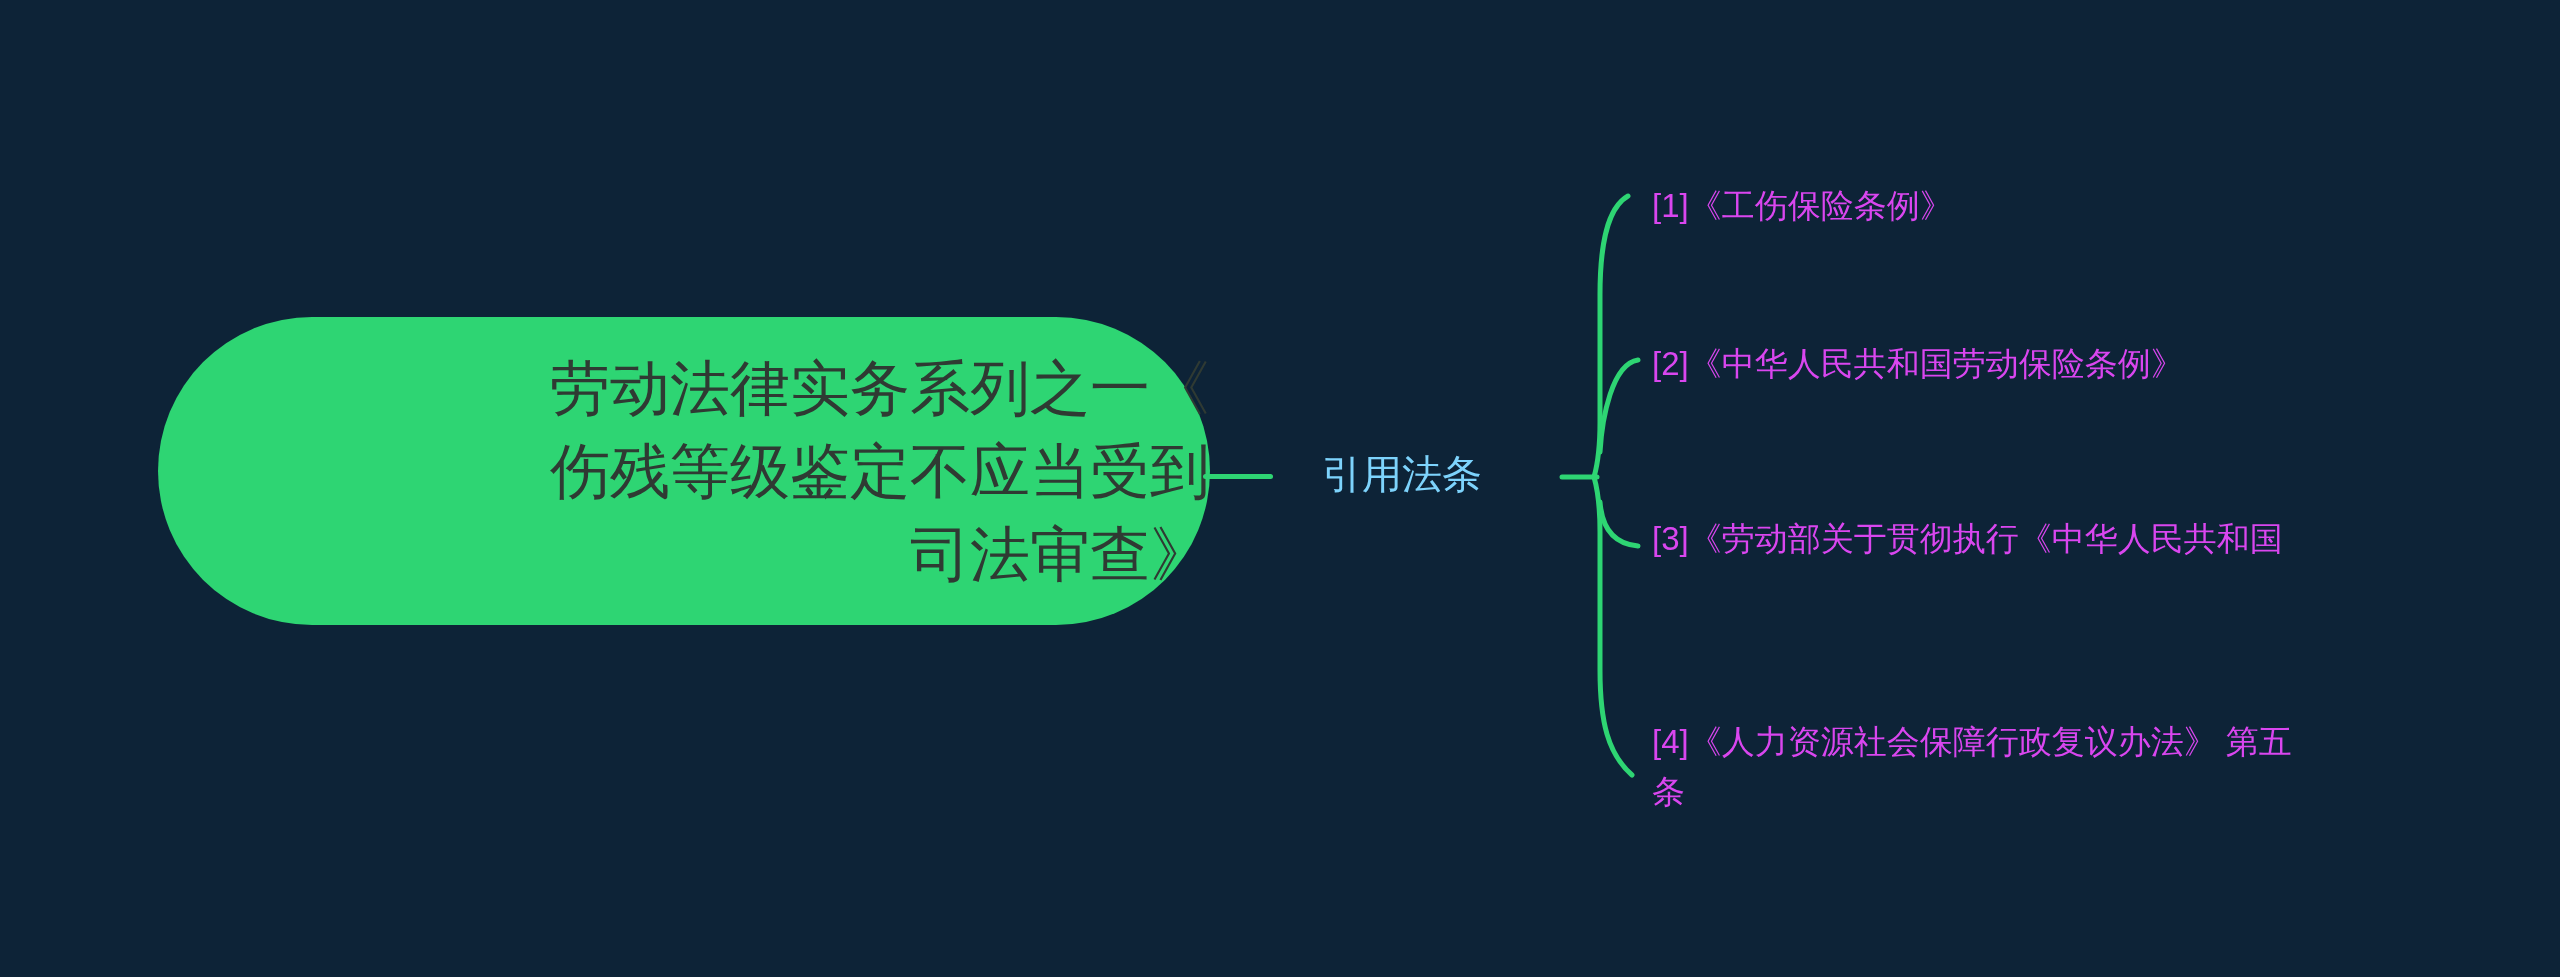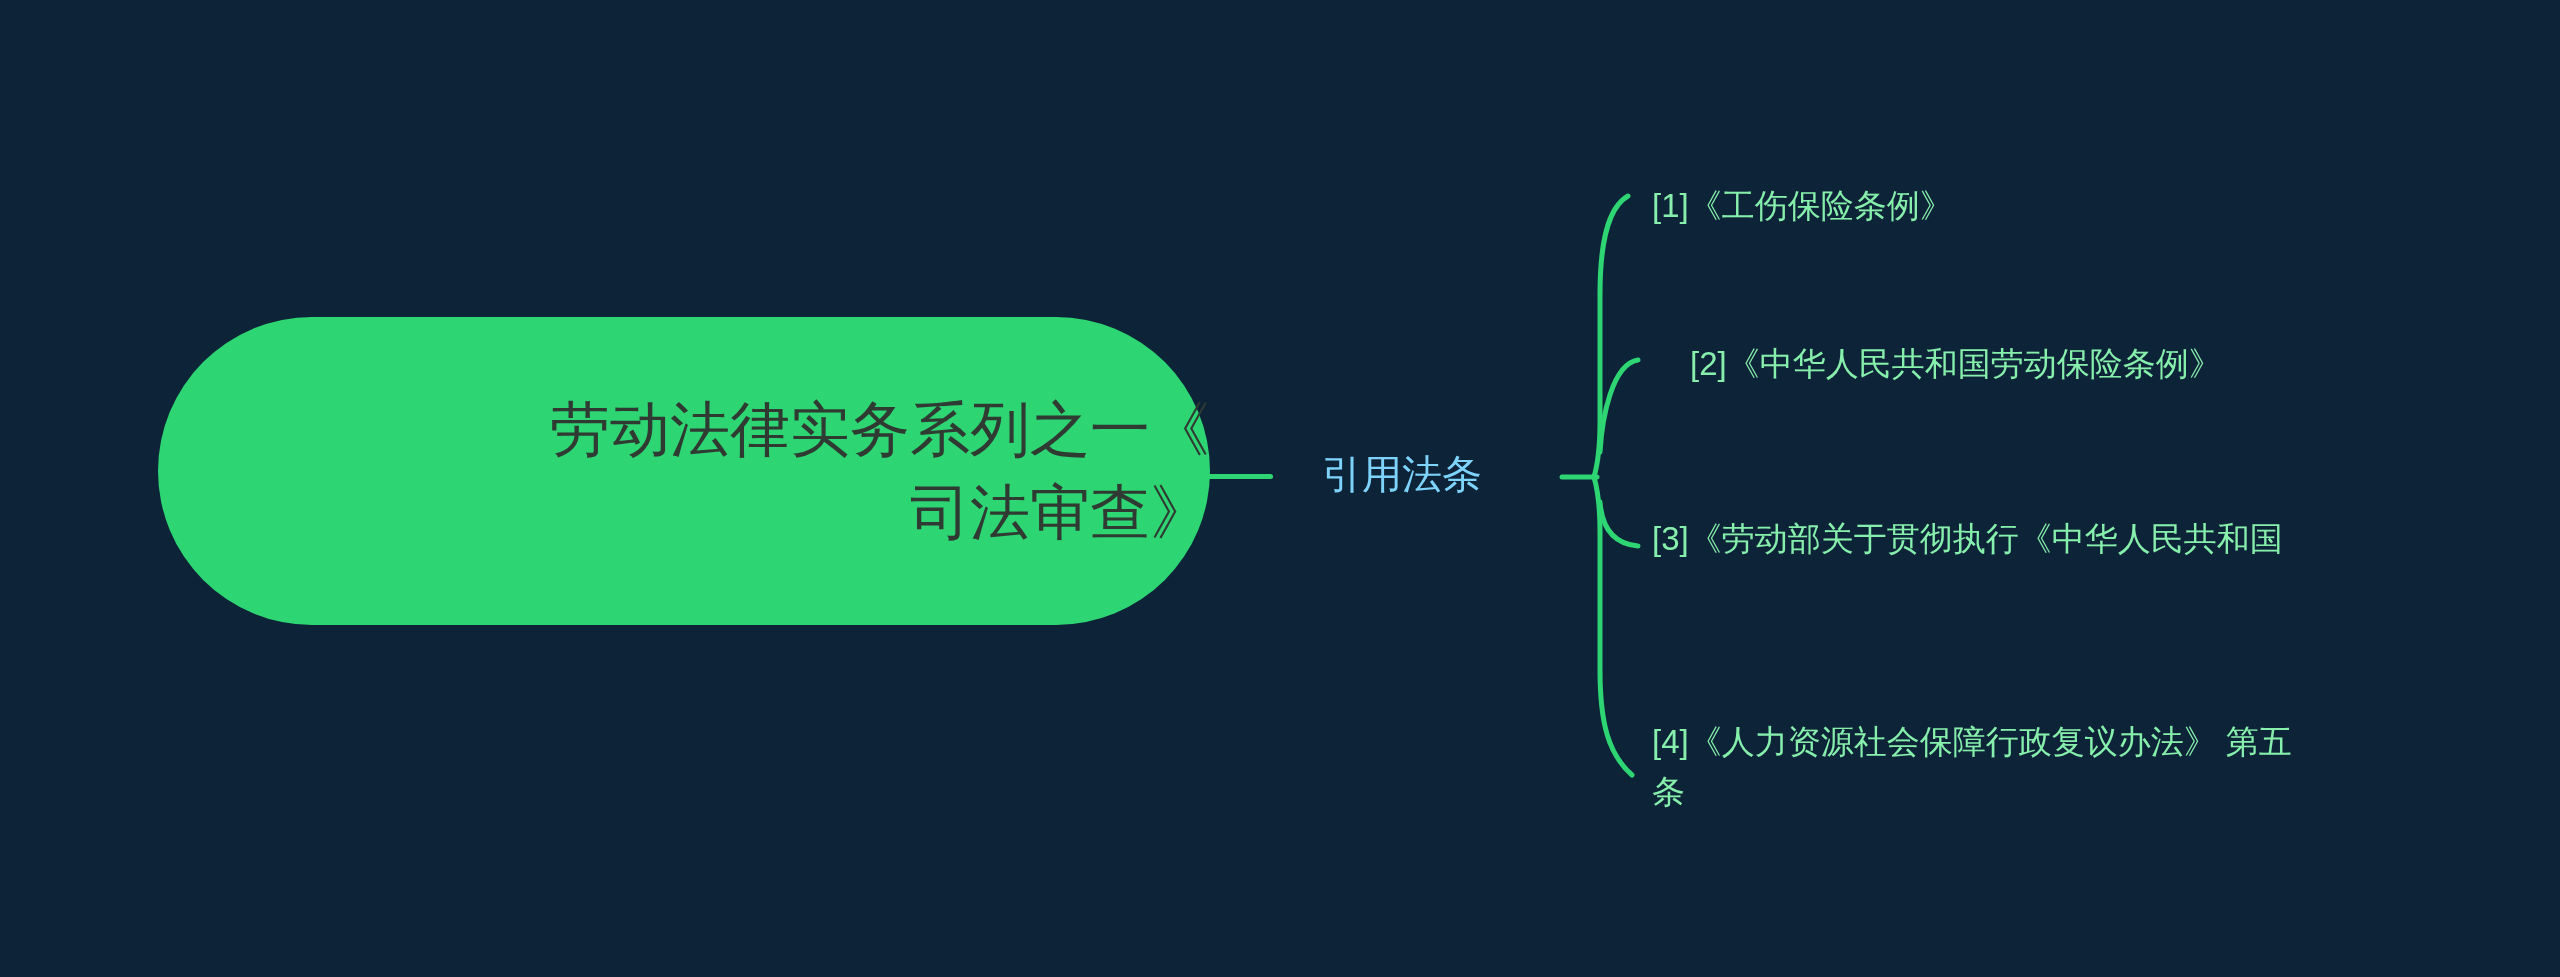--- a/index.html
+++ b/index.html
@@ -64,38 +64,39 @@
   }
   .brace-svg path {
     fill: none;
     stroke: #2ed573;
     stroke-width: 5;
     stroke-linecap: round;
   }
   .law-item {
     position: absolute;
     left: 1652px;
-    color: #86efac;
+    color: #d946ef;
     font-size: 33px;
     line-height: 50px;
     font-weight: 400;
   }
   .law-line { white-space: nowrap; }
   .item-1 { top: 181px; }
-  .item-2 { top: 339px; margin-left: 38px; }
+  .item-2 { top: 339px; }
   .item-3 { top: 514px; }
   .item-4 { top: 711px; margin-top: 6px; }
 </style>
 </head>
 <body>
 
 <div class="canvas">
 
   <div class="root-node">
     <div class="root-line">劳动法律实务系列之一《</div>
+    <div class="root-line">伤残等级鉴定不应当受到</div>
     <div class="root-line">司法审查》</div>
   </div>
 
   <div class="connector"></div>
 
   <div class="branch-label">引用法条</div>
 
   <svg class="brace-svg" viewBox="0 0 120 680" xmlns="http://www.w3.org/2000/svg">
     <path d="M 22 327 L 57 327"></path>
     <path d="M 88 46 C 67 58 60 95 60 145 L 60 272 C 60 305 56 320 54 327 C 56 334 60 349 60 382 L 60 520 C 60 572 68 604 92 625"></path>

